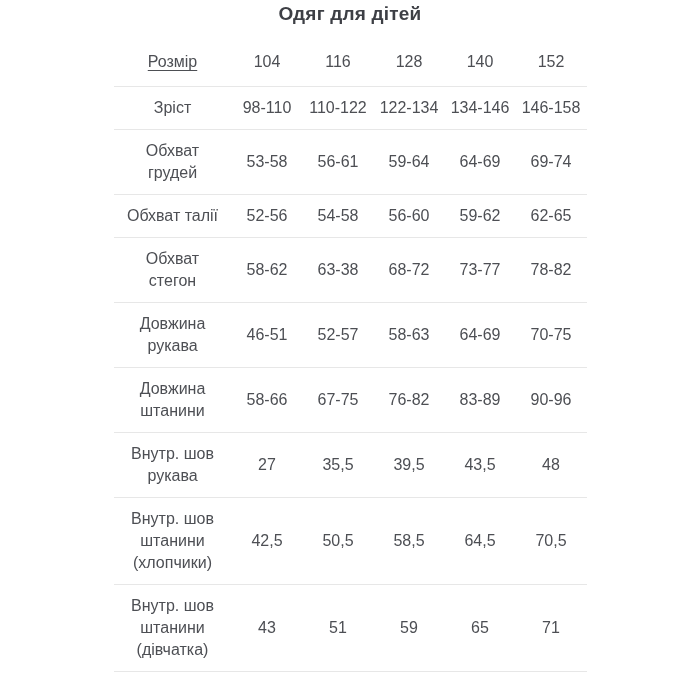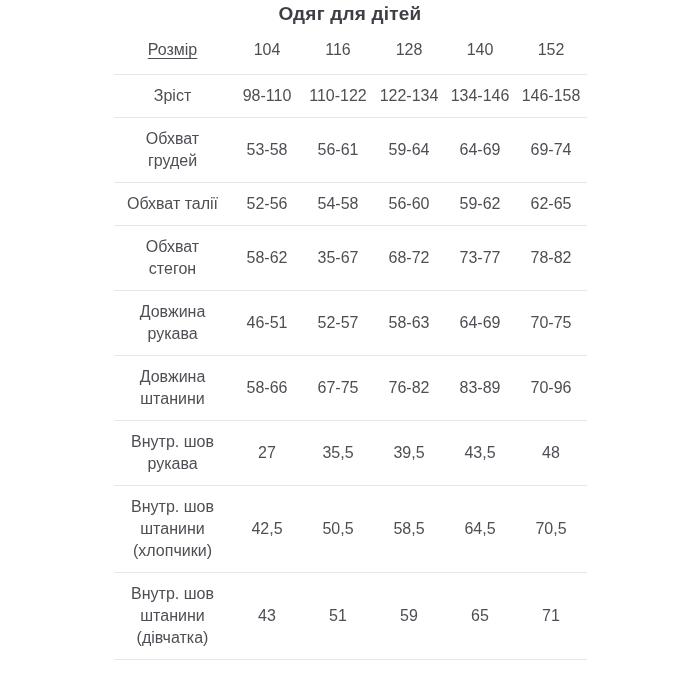--- a/index.html
+++ b/index.html
@@ -18,21 +18,21 @@
     width: 700px;
     height: 700px;
     box-sizing: border-box;
     padding-top: 3px;
   }
   .title {
     font-size: 19px;
     font-weight: bold;
     color: #3d3f45;
     text-align: center;
-    margin: 0 0 9px 0;
+    margin: 0 0 21px 0;
     letter-spacing: 0.2px;
   }
   table.size-table {
     border-collapse: collapse;
     table-layout: fixed;
     width: 473px;
     margin: 0 auto;
   }
   col.c-label { width: 118px; }
   col.c-size  { width: 71px; }
@@ -112,21 +112,21 @@
         <td>56-60</td>
         <td>59-62</td>
         <td>62-65</td>
       </tr>
       <tr>
         <td class="label">
           <span class="ln">Обхват</span>
           <span class="ln">стегон</span>
         </td>
         <td>58-62</td>
-        <td>35-67</td>
+        <td>63-38</td>
         <td>68-72</td>
         <td>73-77</td>
         <td>78-82</td>
       </tr>
       <tr>
         <td class="label">
           <span class="ln">Довжина</span>
           <span class="ln">рукава</span>
         </td>
         <td>46-51</td>
@@ -137,21 +137,21 @@
       </tr>
       <tr>
         <td class="label">
           <span class="ln">Довжина</span>
           <span class="ln">штанини</span>
         </td>
         <td>58-66</td>
         <td>67-75</td>
         <td>76-82</td>
         <td>83-89</td>
-        <td>70-96</td>
+        <td>90-96</td>
       </tr>
       <tr>
         <td class="label">
           <span class="ln">Внутр. шов</span>
           <span class="ln">рукава</span>
         </td>
         <td>27</td>
         <td>35,5</td>
         <td>39,5</td>
         <td>43,5</td>

